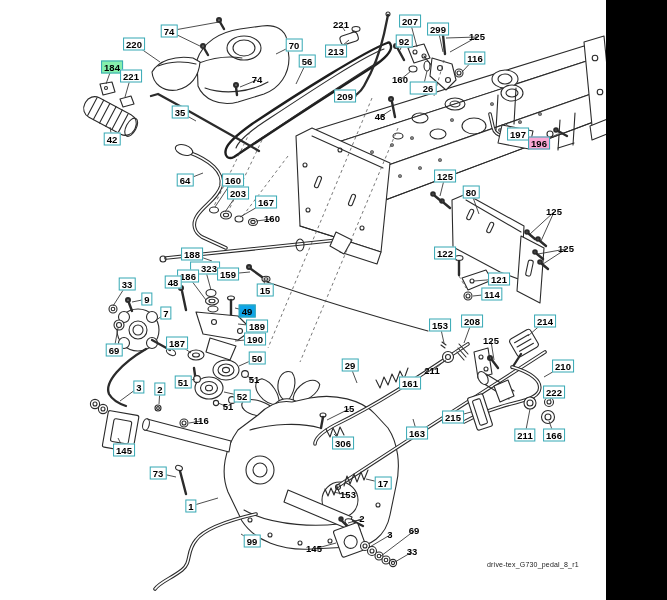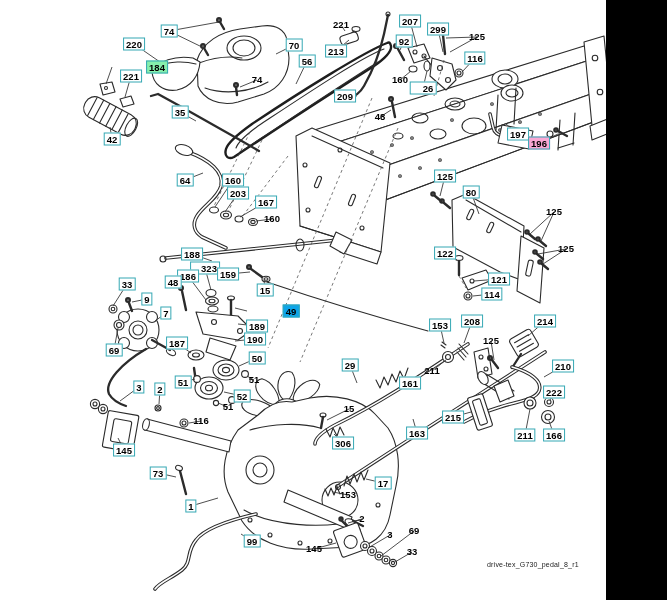--- a/index.html
+++ b/index.html
@@ -503,21 +503,21 @@
         <line x1="453" y1="417" x2="471" y2="412"></line>
         <line x1="525" y1="435" x2="530" y2="409"></line>
         <line x1="554" y1="435" x2="549" y2="421"></line>
       </g>
 </svg>
 
 <div id="callout-layer">
       <div class="callout boxed" style="left: 169px; top: 31px; color: rgb(0, 0, 0); border-color: rgb(53, 168, 180); background: rgb(255, 255, 255);">74</div>
       <div class="callout boxed" style="left: 134px; top: 44px; color: rgb(0, 0, 0); border-color: rgb(53, 168, 180); background: rgb(255, 255, 255);">220</div>
       <div class="callout boxed" style="left: 294px; top: 45px; color: rgb(0, 0, 0); border-color: rgb(53, 168, 180); background: rgb(255, 255, 255);">70</div>
-      <div class="callout boxed" style="left: 112px; top: 67px; color: rgb(0, 0, 0); border-color: rgb(53, 168, 180); background: #86efac; margin-left: 45px;">184</div>
+      <div class="callout boxed" style="left: 112px; top: 67px; color: rgb(0, 0, 0); border-color: rgb(53, 168, 180); background: #86efac;">184</div>
       <div class="callout boxed" style="left: 131px; top: 76px; color: rgb(0, 0, 0); border-color: rgb(53, 168, 180); background: rgb(255, 255, 255);">221</div>
       <div class="callout boxed" style="left: 112px; top: 139px; color: rgb(0, 0, 0); border-color: rgb(53, 168, 180); background: rgb(255, 255, 255);">42</div>
       <div class="callout boxed" style="left: 180px; top: 112px; color: rgb(0, 0, 0); border-color: rgb(53, 168, 180); background: rgb(255, 255, 255);">35</div>
       <div class="callout boxed" style="left: 307px; top: 61px; color: rgb(0, 0, 0); border-color: rgb(53, 168, 180); background: rgb(255, 255, 255);">56</div>
       <div class="callout plain" style="left: 257px; top: 80px; color: rgb(0, 0, 0);">74</div>
       <div class="callout plain" style="left: 341px; top: 25px; color: rgb(0, 0, 0);">221</div>
       <div class="callout boxed" style="left: 336px; top: 51px; color: rgb(0, 0, 0); border-color: rgb(53, 168, 180); background: rgb(255, 255, 255);">213</div>
       <div class="callout boxed" style="left: 410px; top: 21px; color: rgb(0, 0, 0); border-color: rgb(53, 168, 180); background: rgb(255, 255, 255);">207</div>
       <div class="callout boxed" style="left: 404px; top: 41px; color: rgb(0, 0, 0); border-color: rgb(53, 168, 180); background: rgb(255, 255, 255);">92</div>
       <div class="callout boxed" style="left: 438px; top: 29px; color: rgb(0, 0, 0); border-color: rgb(53, 168, 180); background: rgb(255, 255, 255);">299</div>
@@ -545,21 +545,21 @@
       <div class="callout boxed" style="left: 205px; top: 268px; color: rgb(0, 0, 0); border-color: rgb(53, 168, 180); background: rgb(255, 255, 255); padding-left: 10px;">323</div>
       <div class="callout boxed" style="left: 188px; top: 276px; color: rgb(0, 0, 0); border-color: rgb(53, 168, 180); background: rgb(255, 255, 255);">186</div>
       <div class="callout boxed" style="left: 228px; top: 274px; color: rgb(0, 0, 0); border-color: rgb(53, 168, 180); background: rgb(255, 255, 255);">159</div>
       <div class="callout boxed" style="left: 265px; top: 290px; color: rgb(0, 0, 0); border-color: rgb(53, 168, 180); background: rgb(255, 255, 255);">15</div>
       <div class="callout boxed" style="left: 173px; top: 282px; color: rgb(0, 0, 0); border-color: rgb(53, 168, 180); background: rgb(255, 255, 255);">48</div>
       <div class="callout boxed" style="left: 127px; top: 284px; color: rgb(0, 0, 0); border-color: rgb(53, 168, 180); background: rgb(255, 255, 255);">33</div>
       <div class="callout boxed" style="left: 147px; top: 299px; color: rgb(0, 0, 0); border-color: rgb(53, 168, 180); background: rgb(255, 255, 255);">9</div>
       <div class="callout boxed" style="left: 166px; top: 313px; color: rgb(0, 0, 0); border-color: rgb(53, 168, 180); background: rgb(255, 255, 255);">7</div>
       <div class="callout boxed" style="left: 114px; top: 350px; color: rgb(0, 0, 0); border-color: rgb(53, 168, 180); background: rgb(255, 255, 255);">69</div>
       <div class="callout boxed" style="left: 177px; top: 343px; color: rgb(0, 0, 0); border-color: rgb(53, 168, 180); background: rgb(255, 255, 255);">187</div>
-      <div class="callout boxed" style="left: 247px; top: 311px; color: rgb(0, 0, 0); border-color: rgb(53, 168, 180); background: #0ea5e9; margin-left: 44px;">49</div>
+      <div class="callout boxed" style="left: 247px; top: 311px; color: rgb(0, 0, 0); border-color: rgb(53, 168, 180); background: #0ea5e9;">49</div>
       <div class="callout boxed" style="left: 257px; top: 326px; color: rgb(0, 0, 0); border-color: rgb(53, 168, 180); background: rgb(255, 255, 255);">189</div>
       <div class="callout boxed" style="left: 255px; top: 339px; color: rgb(0, 0, 0); border-color: rgb(53, 168, 180); background: rgb(255, 255, 255);">190</div>
       <div class="callout boxed" style="left: 257px; top: 358px; color: rgb(0, 0, 0); border-color: rgb(53, 168, 180); background: rgb(255, 255, 255);">50</div>
       <div class="callout plain" style="left: 254px; top: 380px; color: rgb(0, 0, 0);">51</div>
       <div class="callout boxed" style="left: 183px; top: 382px; color: rgb(0, 0, 0); border-color: rgb(53, 168, 180); background: rgb(255, 255, 255);">51</div>
       <div class="callout boxed" style="left: 242px; top: 396px; color: rgb(0, 0, 0); border-color: rgb(53, 168, 180); background: rgb(255, 255, 255);">52</div>
       <div class="callout plain" style="left: 228px; top: 407px; color: rgb(0, 0, 0);">51</div>
       <div class="callout boxed" style="left: 139px; top: 387px; color: rgb(0, 0, 0); border-color: rgb(53, 168, 180); background: rgb(255, 255, 255);">3</div>
       <div class="callout boxed" style="left: 160px; top: 389px; color: rgb(0, 0, 0); border-color: rgb(53, 168, 180); background: rgb(255, 255, 255);">2</div>
       <div class="callout plain" style="left: 201px; top: 421px; color: rgb(0, 0, 0);">116</div>

